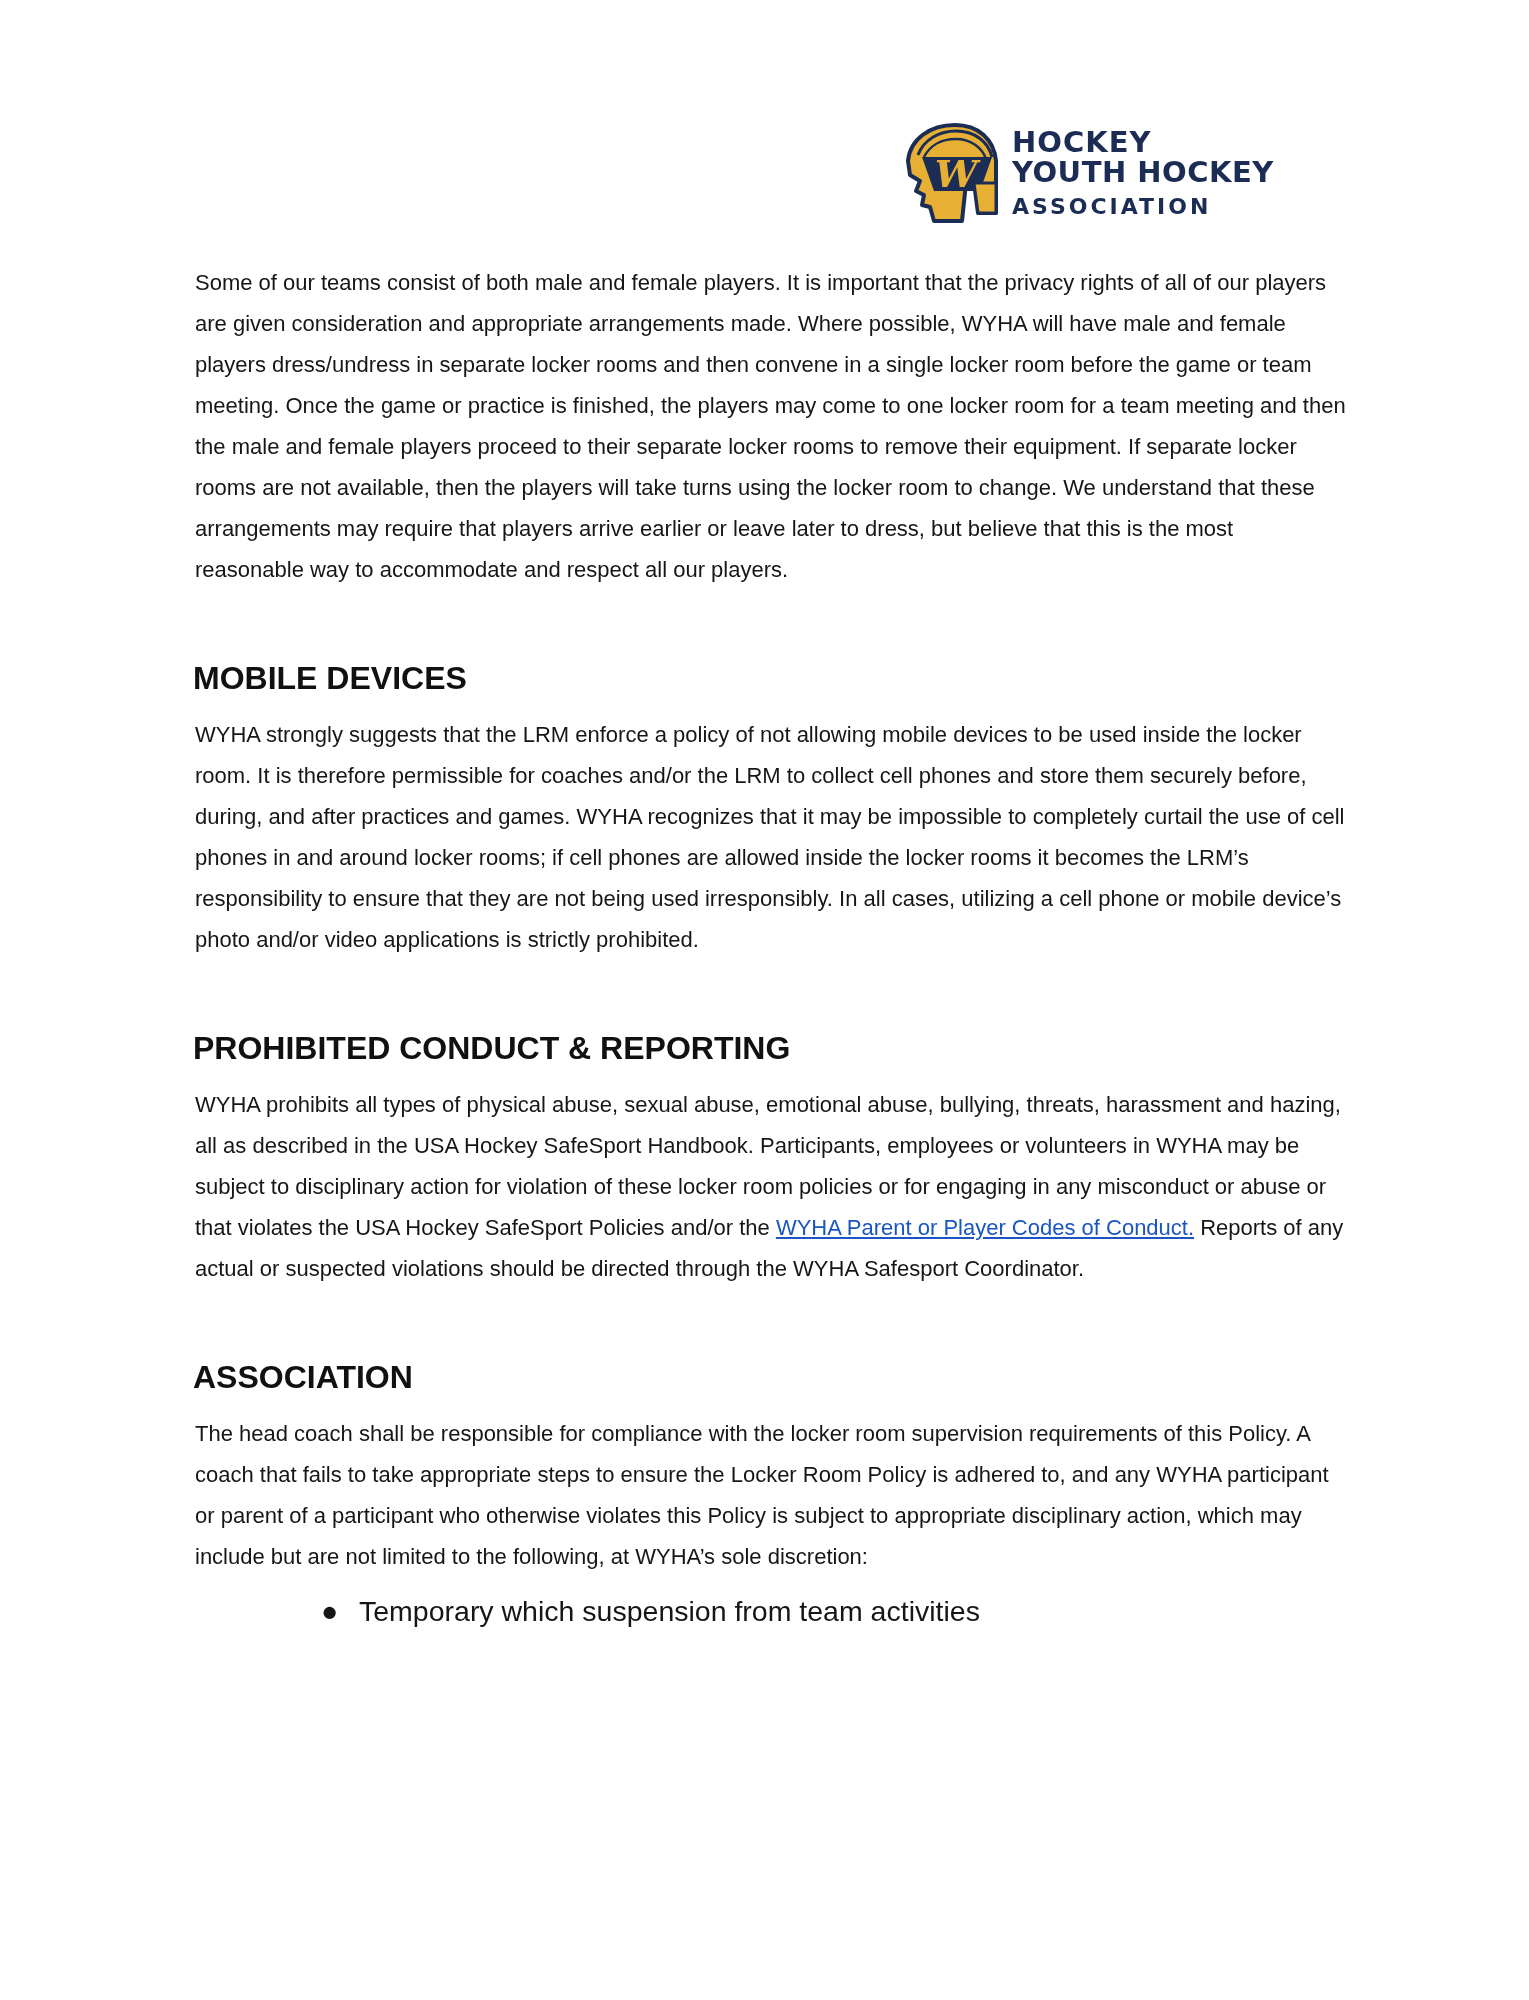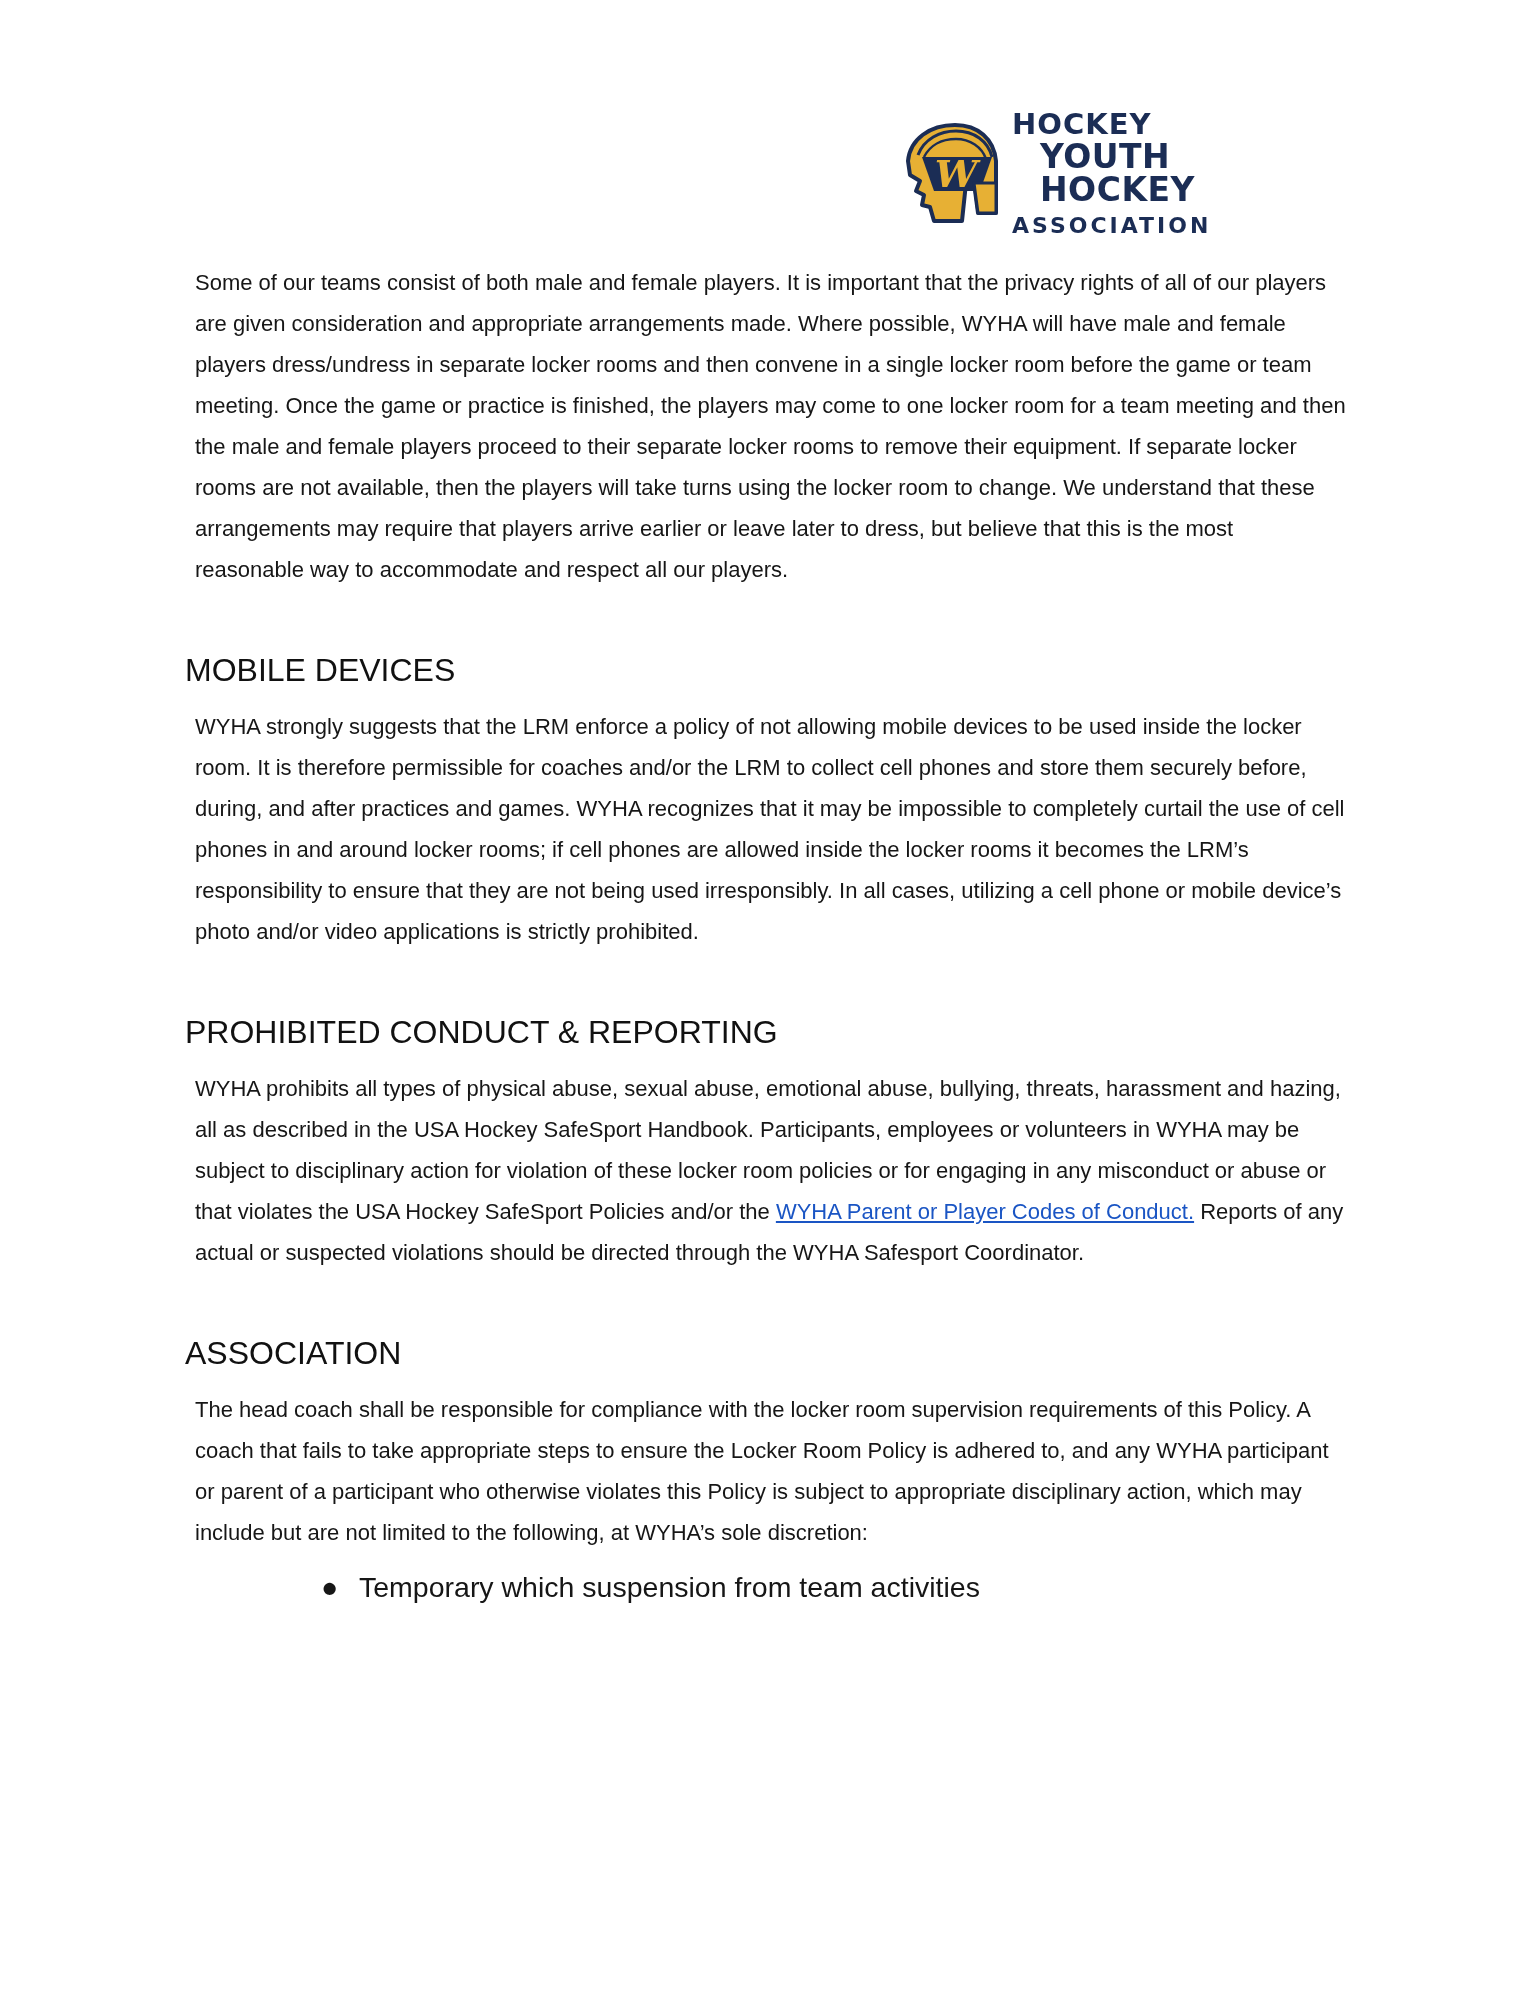--- a/index.html
+++ b/index.html
@@ -22,39 +22,39 @@
   }
   .logo-mark { width: 100px; height: 104px; flex: 0 0 auto; }
   .logo-text {
     margin-left: 12px;
     font-family: "DejaVu Sans", sans-serif;
     font-weight: bold;
     color: #1b2d55;
     line-height: 1.0;
   }
   .logo-line1 { font-size: 29px; letter-spacing: 1px; }
-  .logo-line2 { font-size: 33px; letter-spacing: 0.5px; margin-top: 1px; margin-left: 28px; }
+  .logo-line2 { font-size: 29px; letter-spacing: 0.5px; margin-top: 1px; }
   .logo-line3 { font-size: 22px; letter-spacing: 3px; margin-top: 9px; }
 
   .content {
     position: absolute;
     left: 181px;
     top: 248px;
     width: 1180px;
   }
   p.body {
     margin: 14px;
     font-size: 22px;
     line-height: 41px;
     color: #161616;
   }
   h2.section {
-    margin: 4px;
+    margin: 12px;
     font-size: 32px;
-    font-weight: normal;
+    font-weight: bold;
     line-height: 44px;
     color: #111111;
   }
   .gap { height: 40px; }
   a.doc-link { color: #1a55c4; text-decoration: underline; }
   ul.bullets {
     margin: 0;
     padding: 0;
     list-style: none;
   }

